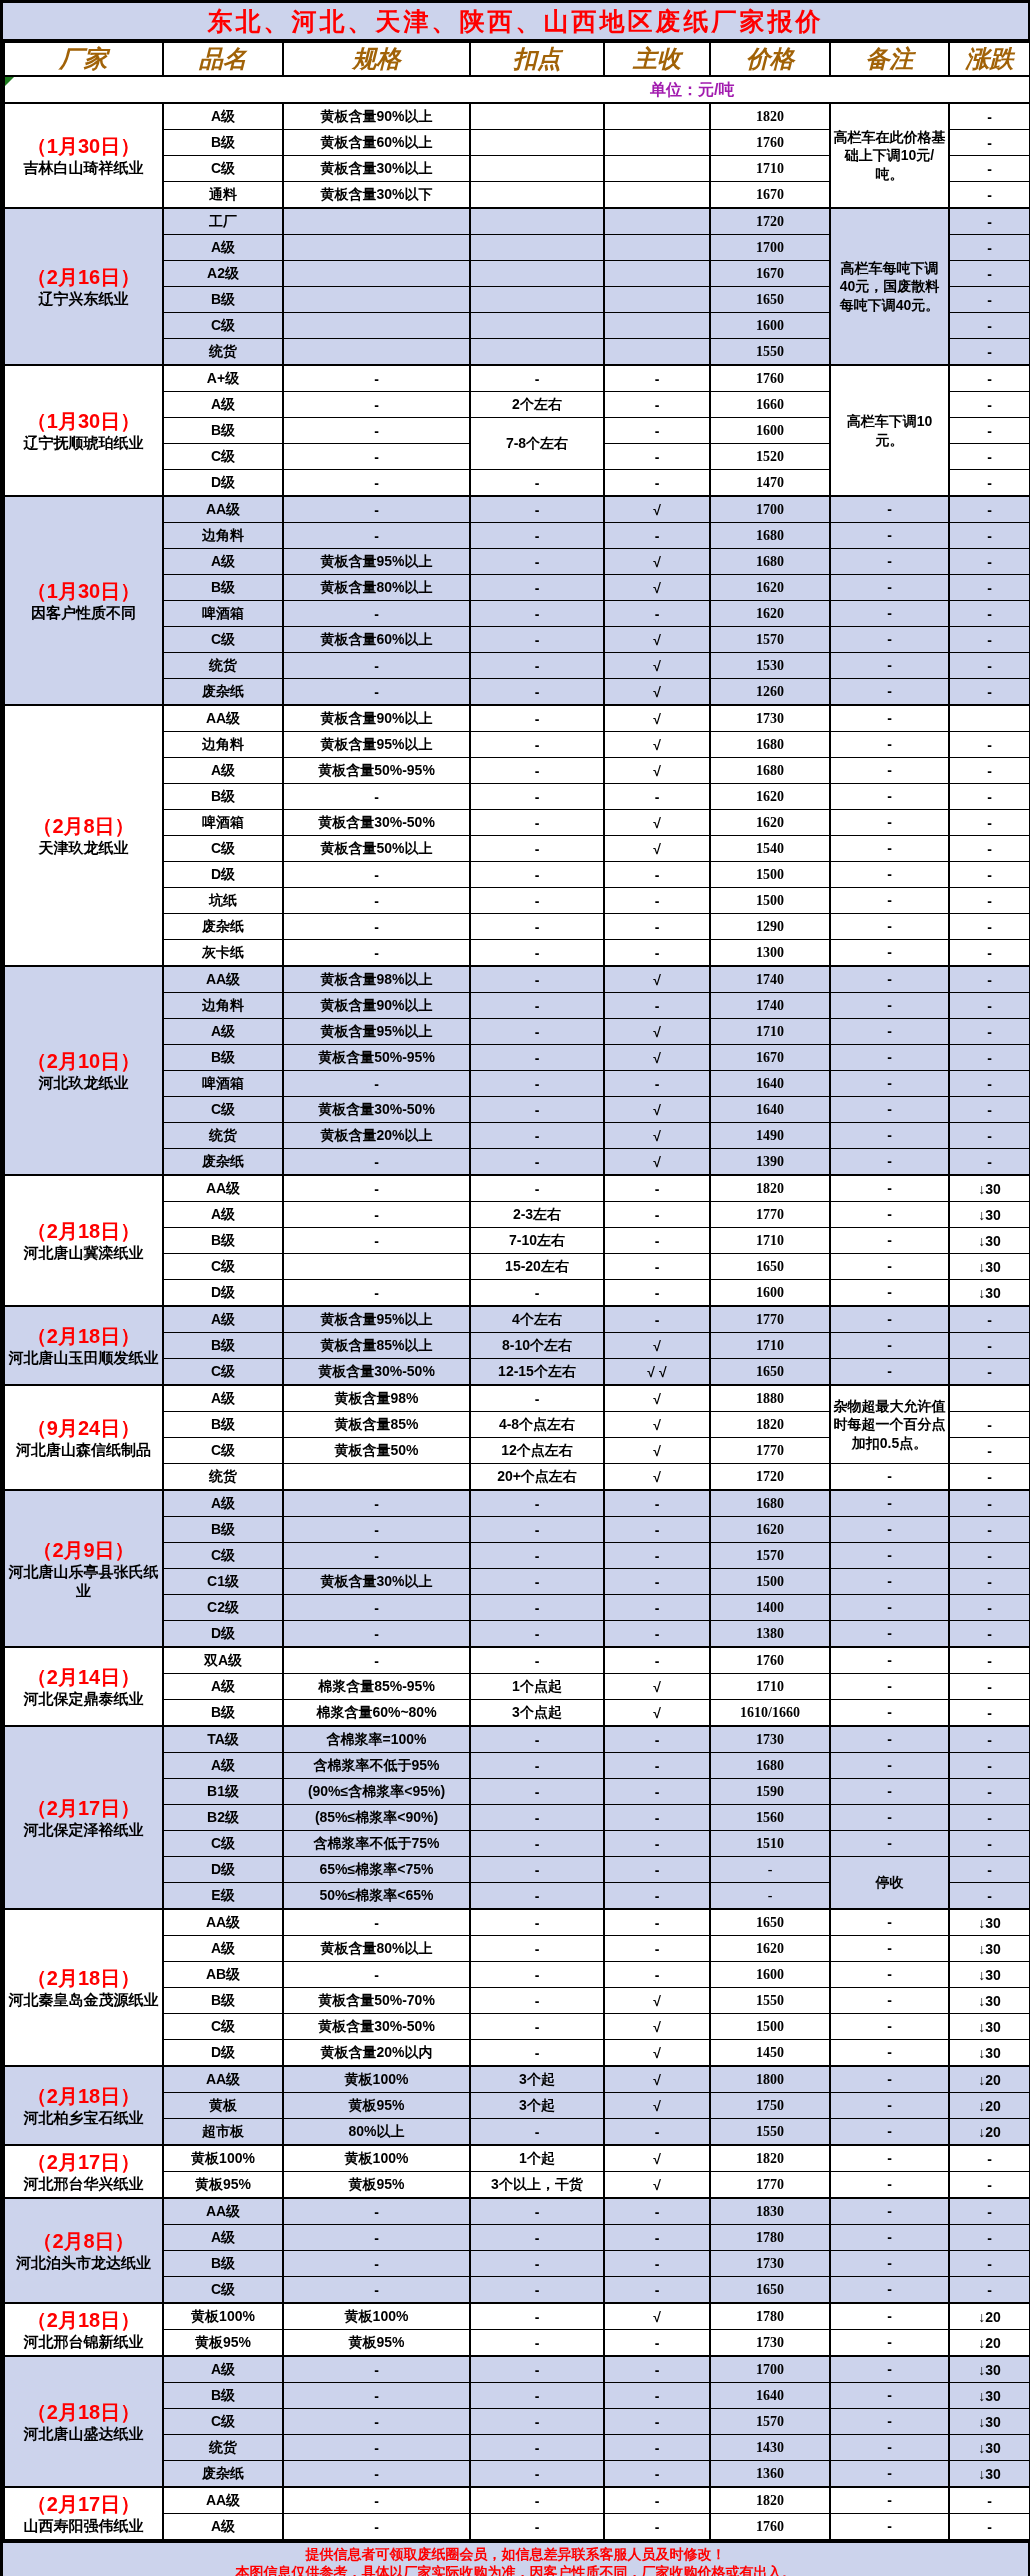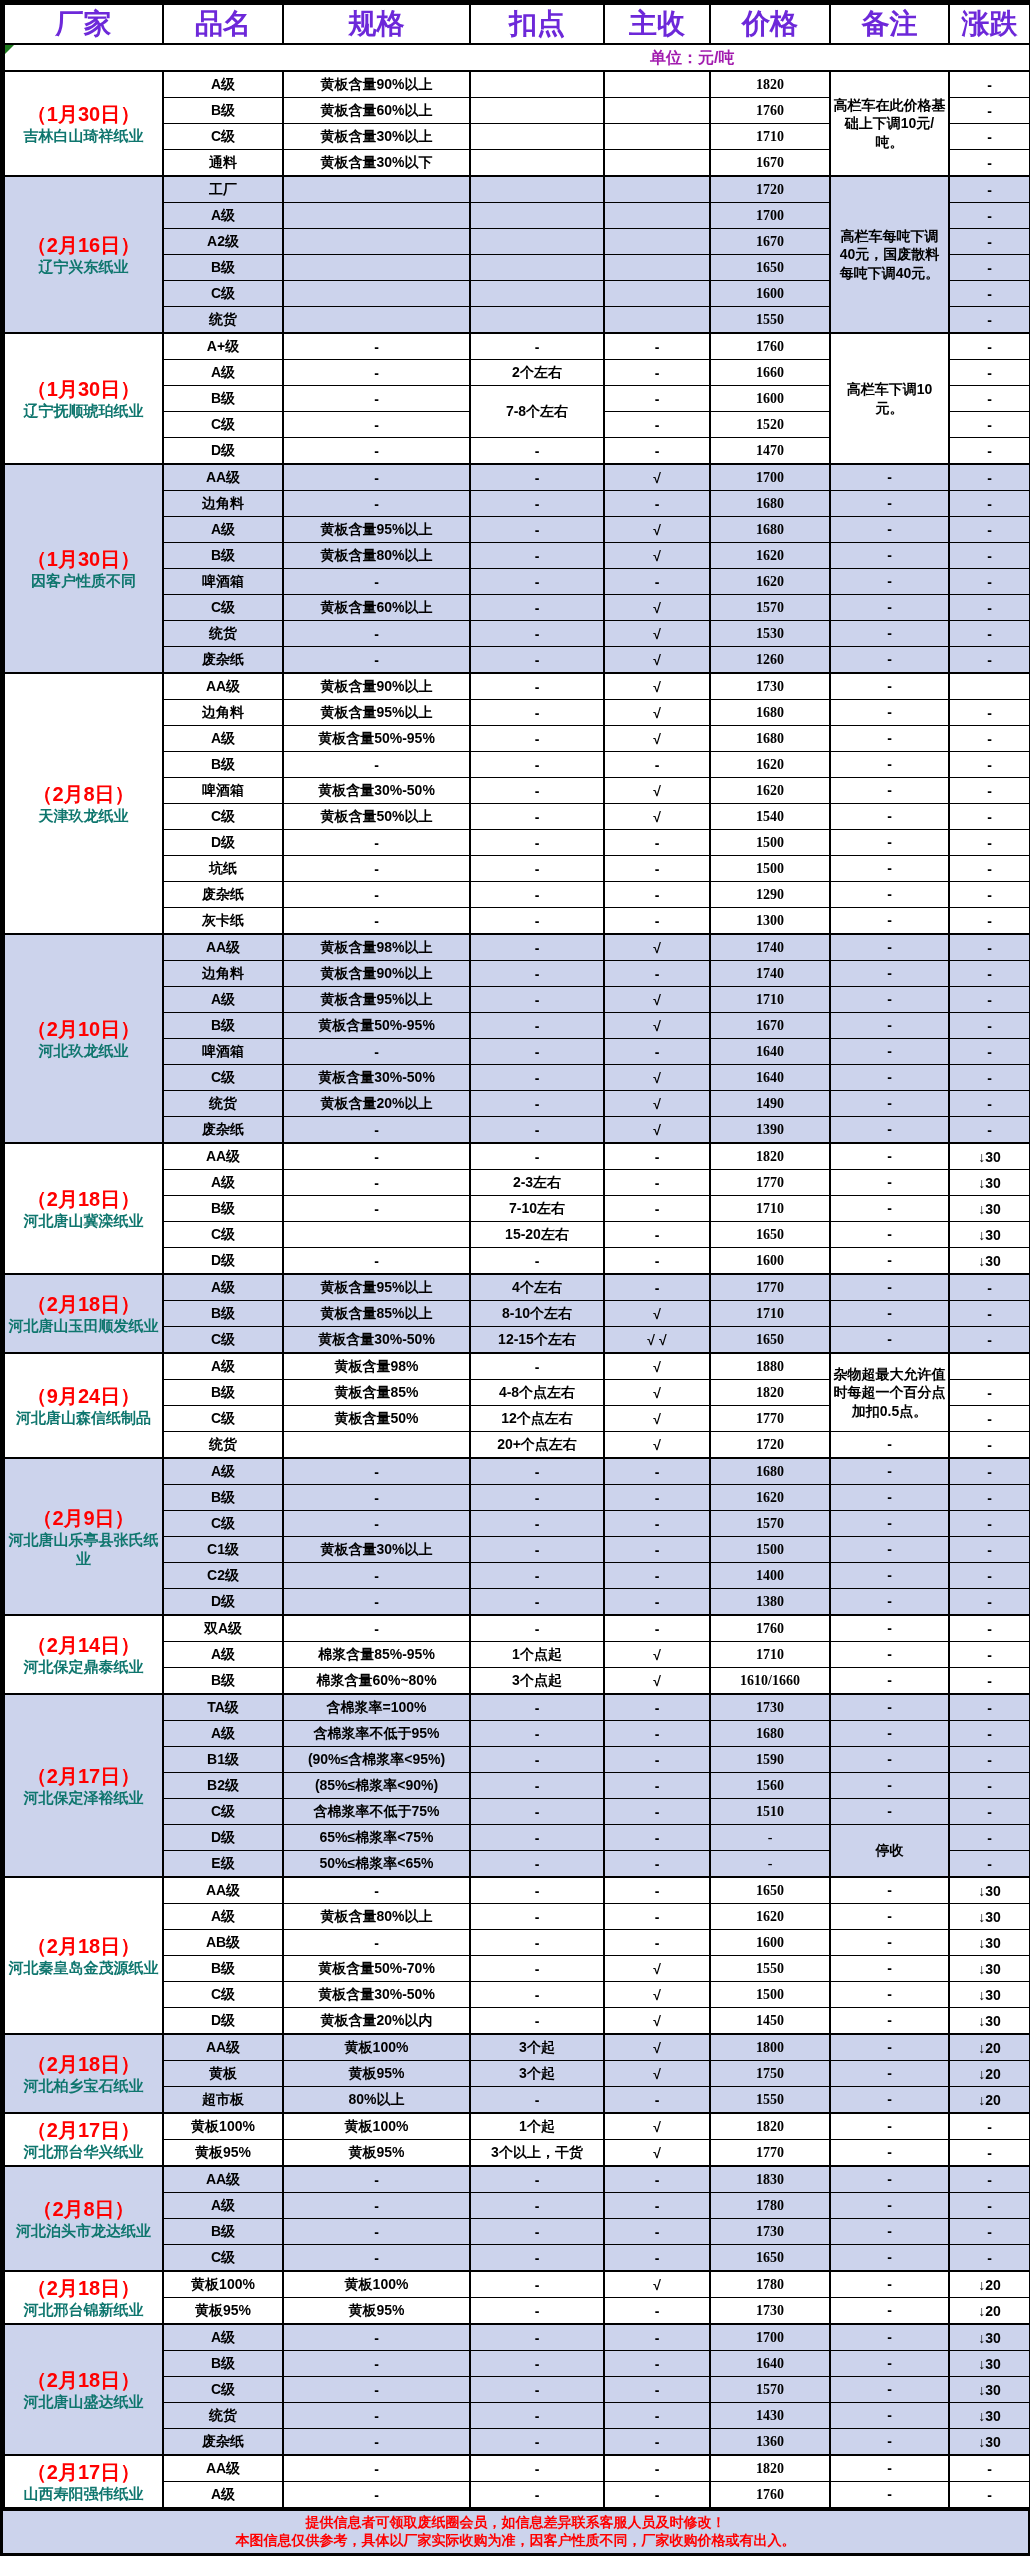--- a/index.html
+++ b/index.html
@@ -19,26 +19,27 @@
     text-align:center;
     line-height:36px;
     border-bottom:2px solid #000;
     white-space:nowrap;
     overflow:hidden;
   }
   table.quote{width:100%;border-collapse:collapse;table-layout:fixed;}
   table.quote th{
     border:2px solid #000;
     height:32px;
-    font-size:28px;
+    font-size:24px;
     font-weight:bold;
     background:#fff;
-    color:#6d28d9;
+    color:#a16207;
     padding:0;
     overflow:hidden;
+    font-style:italic;
   }
   tr.unit-row td{
     border:0;
     border-bottom:1px solid #000;
     height:39px;
     position:relative;
     background:#fff;
   }
   .unit-text{
     position:absolute;
@@ -68,41 +69,42 @@
     font-weight:bold;
     color:#000;
     padding:0 2px;
     overflow:hidden;
   }
   tr.gfirst td{border-top:2px solid #000;}
   tr.bw td{background:#ffffff;}
   tr.bb td{background:#ccd3ec;}
   td.factory-cell{padding:0 3px;}
   td.factory-cell .date{color:#ff0000;font-size:20px;font-weight:bold;line-height:1.3;}
-  td.factory-cell .fname{color:#0f766e;font-size:15px;font-weight:bold;line-height:1.25;}
+  td.factory-cell .fname{color:#000000;font-size:15px;font-weight:bold;line-height:1.25;}
   td.c-spec{font-size:13px;white-space:nowrap;}
   td.c-deduct{font-size:14px;white-space:nowrap;}
   td.c-main{font-size:16px;}
   td.c-price{font-family:"Liberation Serif",serif;font-size:20px;font-weight:400;white-space:nowrap;}
   td.c-remark{font-size:13px;line-height:1.3;}
   td.c-change{font-size:14px;white-space:nowrap;}
   .footer{
     border-top:3px solid #000;
     background:#ccd3ec;
     color:#ff0000;
     font-weight:bold;
     text-align:center;
     padding:3px 2px 4px 2px;
   }
   .footer div{font-size:14px;line-height:1.25;white-space:nowrap;overflow:hidden;}
 </style>
 </head>
 <body>
 
 <div class="sheet">
+  <div class="title-bar">东北、河北、天津、陕西、山西地区废纸厂家报价</div>
 
   <table class="quote">
     <colgroup>
       <col style="width:159px">
       <col style="width:120px">
       <col style="width:187px">
       <col style="width:134px">
       <col style="width:106px">
       <col style="width:120px">
       <col style="width:119px">

